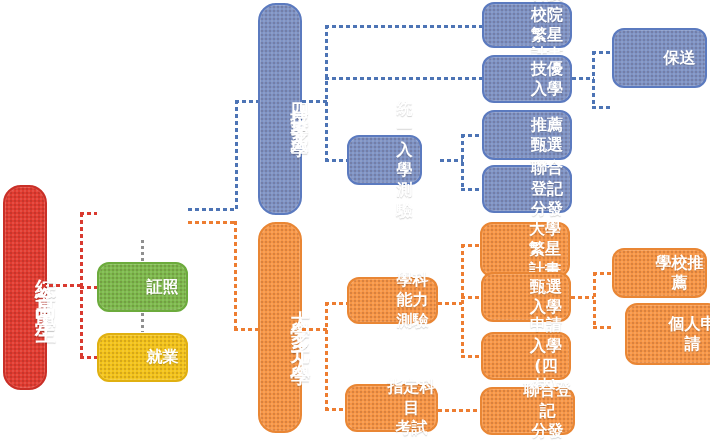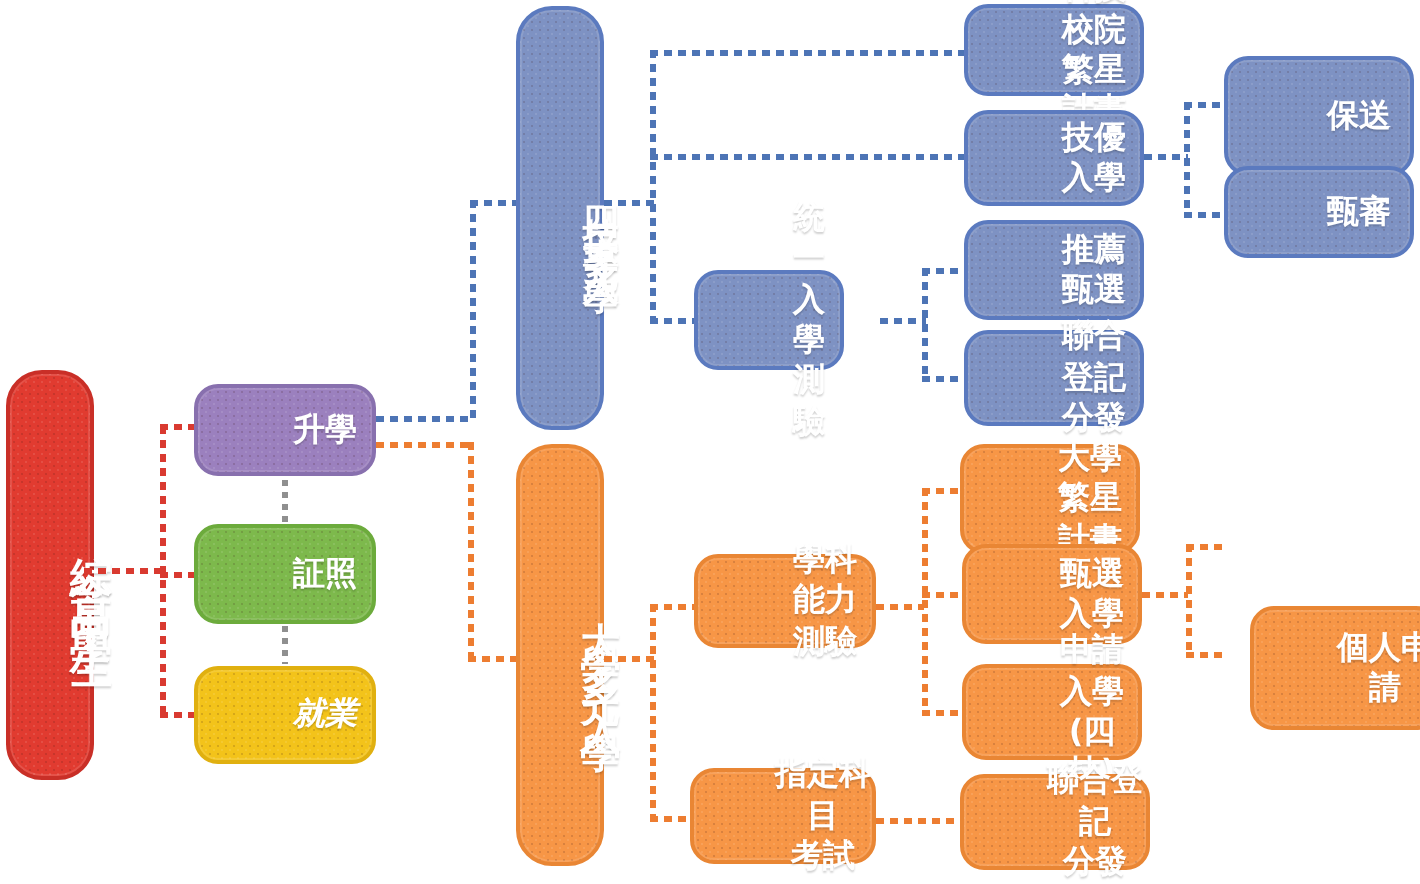--- a/index.html
+++ b/index.html
@@ -31,21 +31,21 @@
     padding-left:40px;
   }
   .node .label{
     color:var(--text); font-weight:bold; text-align:center;
     white-space:pre-line; line-height:1.28; font-size:16px;
     text-shadow:0 1px 1px rgba(0,0,0,0.18);
   }
   .node.red{background-color:var(--red-fill); border-color:var(--red-border); border-radius:16px;}
   .node.purple{background-color:var(--purple-fill); border-color:var(--purple-border);}
   .node.green{background-color:var(--green-fill); border-color:var(--green-border);}
-  .node.yellow{background-color:var(--yellow-fill); border-color:var(--yellow-border);font-style:italic;}
+  .node.yellow{background-color:var(--yellow-fill); border-color:var(--yellow-border);}
   .node.blue{background-color:var(--blue-fill); border-color:var(--blue-border);}
   .node.orange{background-color:var(--orange-fill); border-color:var(--orange-border);}
   .node.vert{border-radius:18px;}
   .node.vert .label{
     writing-mode:vertical-rl; text-orientation:upright; white-space:normal;
   }
   .node.vert.root .label{font-size:21px; letter-spacing:9px;}
   .node.vert.tech .label{font-size:18px; letter-spacing:5px;}
   .node.vert.univ .label{font-size:20px; letter-spacing:11px;}
   .line{position:absolute;}
@@ -61,23 +61,20 @@
 </style>
 </head>
 <body>
 
 <div class="canvas">
 
   <div class="node red vert root" style="left:3px;top:185px;width:39px;height:205px">
     <span class="label">綜合高中學生</span>
   </div>
 
-  <div class="node purple" style="left:97px;top:192px;width:91px;height:46px">
-    <span class="label">升學</span>
-  </div>
   <div class="node green" style="left:97px;top:262px;width:91px;height:50px">
     <span class="label">証照</span>
   </div>
   <div class="node yellow" style="left:97px;top:333px;width:91px;height:49px">
     <span class="label">就業</span>
   </div>
 
   <div class="node blue vert tech" style="left:258px;top:3px;width:44px;height:212px">
     <span class="label">四技二專多元入學</span>
   </div>
@@ -99,23 +96,20 @@
   <div class="node blue" style="left:482px;top:110px;width:90px;height:50px">
     <span class="label">推薦甄選</span>
   </div>
   <div class="node blue" style="left:482px;top:165px;width:90px;height:48px">
     <span class="label">聯合登記
 分發</span>
   </div>
   <div class="node blue" style="left:612px;top:28px;width:95px;height:60px">
     <span class="label">保送</span>
   </div>
-  <div class="node blue" style="left:612px;top:83px;width:95px;height:46px">
-    <span class="label">甄審</span>
-  </div>
 
   <div class="node orange" style="left:347px;top:277px;width:91px;height:47px">
     <span class="label">學科能力
 測驗</span>
   </div>
   <div class="node orange" style="left:345px;top:384px;width:93px;height:48px">
     <span class="label">指定科目
 考試</span>
   </div>
   <div class="node orange" style="left:480px;top:222px;width:90px;height:55px">
@@ -125,20 +119,23 @@
   <div class="node orange" style="left:481px;top:272px;width:90px;height:50px">
     <span class="label">甄選入學</span>
   </div>
   <div class="node orange" style="left:481px;top:332px;width:90px;height:48px">
     <span class="label">申請入學
 (四技)</span>
   </div>
   <div class="node orange" style="left:480px;top:387px;width:95px;height:48px">
     <span class="label">聯合登記
 分發</span>
+  </div>
+  <div class="node orange" style="left:612px;top:248px;width:95px;height:50px">
+    <span class="label">學校推薦</span>
   </div>
   <div class="node orange" style="left:625px;top:303px;width:95px;height:62px">
     <span class="label">個人申請</span>
   </div>
 
   <div id="connectors">
       <div class="line h red" style="left: 42px; top: 284px; width: 38px;"></div>
       <div class="line v red" style="left: 80px; top: 213px; height: 146px;"></div>
       <div class="line h red" style="left: 80px; top: 212px; width: 17px;"></div>
       <div class="line h red" style="left: 80px; top: 286px; width: 17px;"></div>

